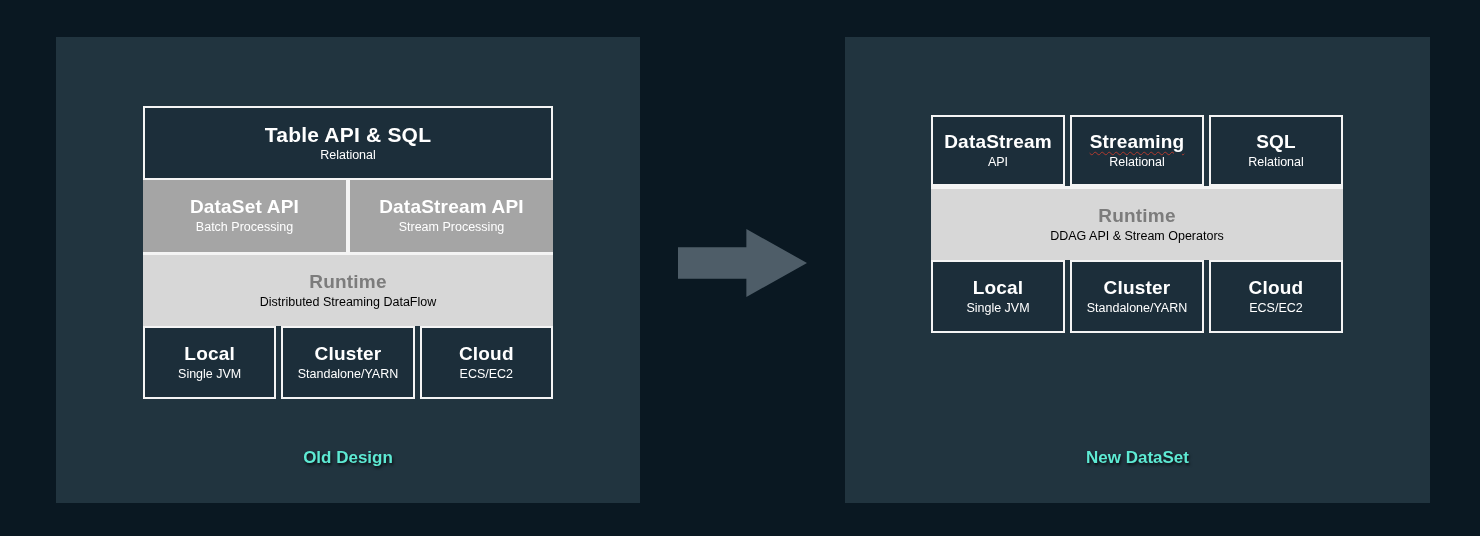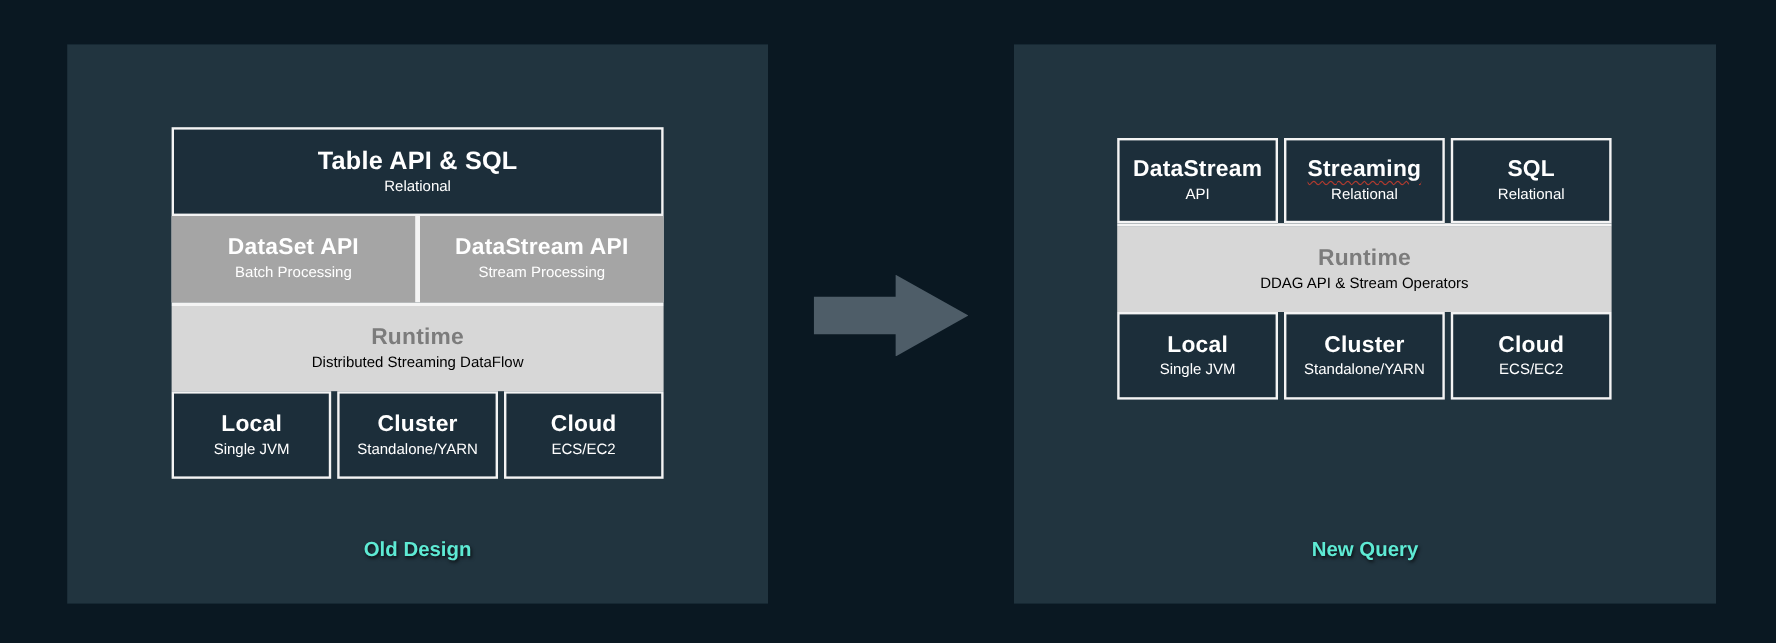--- a/index.html
+++ b/index.html
@@ -190,16 +190,16 @@
           <div class="title">Cluster</div>
           <div class="sub">Standalone/YARN</div>
         </div>
         <div class="box dark">
           <div class="title">Cloud</div>
           <div class="sub">ECS/EC2</div>
         </div>
       </div>
 
     </div>
-    <div class="caption">New Query</div>
+    <div class="caption">New DataSet</div>
   </section>
 
 </div>
 
 </body></html>

